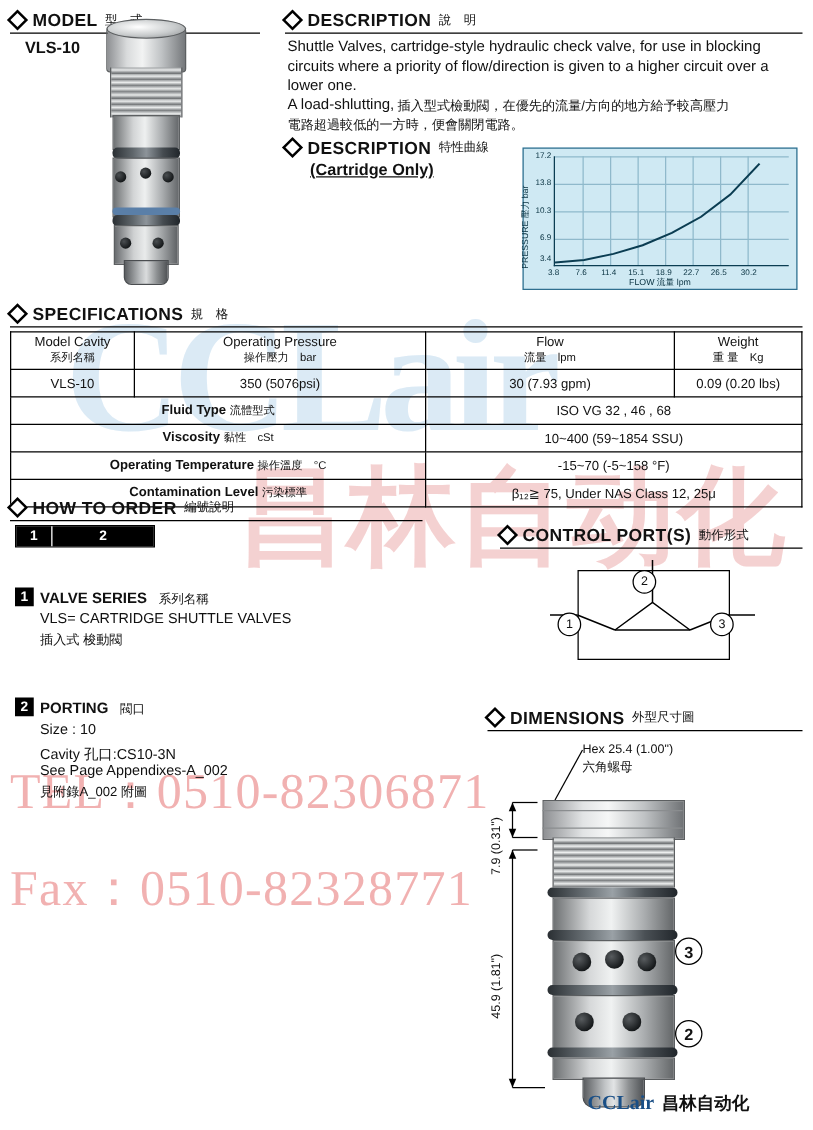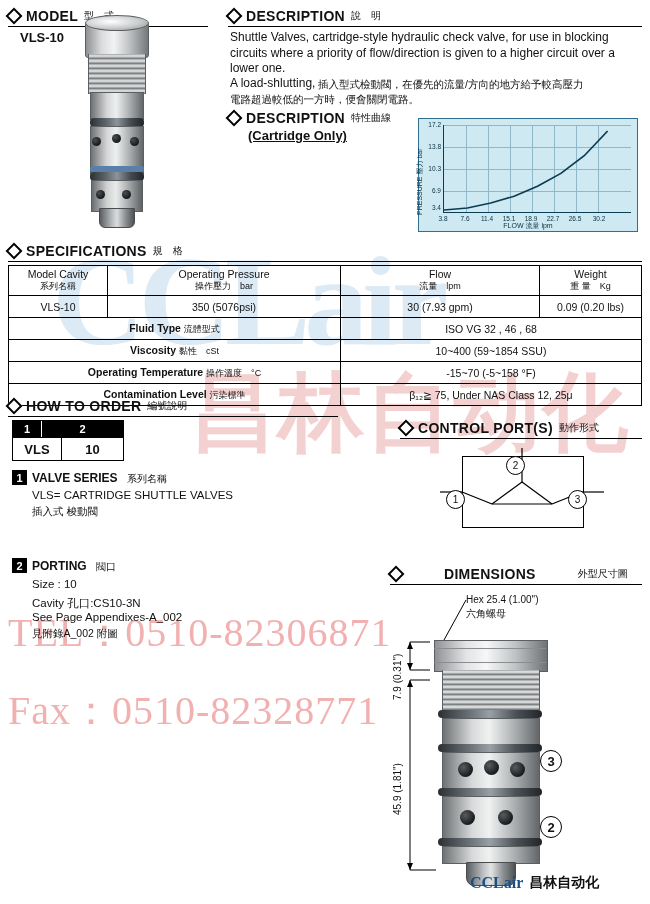--- a/index.html
+++ b/index.html
@@ -141,21 +141,21 @@
   #cport-rule{left:400px;top:438px;width:242px;}
   .cpbox{position:absolute;left:440px;top:446px;width:164px;height:92px;}
   .cp-rect{position:absolute;left:22px;top:10px;width:120px;height:70px;border:1px solid #000;}
   .circ{position:absolute;width:17px;height:17px;border:1px solid #000;border-radius:50%;
     background:#fff;display:flex;align-items:center;justify-content:center;font-size:10px;}
 
   
   .porting-txt{position:absolute;font-size:11.5px;}
 
   
-  #dim-head{left:390px;top:566px;gap:36px;}
+  #dim-head{left:390px;top:566px;}
   #dim-rule{left:390px;top:584px;width:252px;}
   .dimnote{position:absolute;font-size:10px;}
 
   .valve2{position:absolute;left:426px;top:640px;width:128px;height:238px;}
   .v2{position:absolute;left:0;}
   .v2hex{left:8px;top:0;width:112px;height:30px;
      background:linear-gradient(90deg,#8f9194 0%,#e2e4e5 28%,#f6f7f7 46%,#bfc2c4 72%,#6f7275 100%);
      border:1px solid #5c5f61;}
   .v2hexline{position:absolute;left:8px;width:112px;height:1px;background:#8a8d8f;}
   .v2thread{left:16px;top:30px;width:96px;height:40px;
@@ -341,24 +341,20 @@
     <span class="sec-title">HOW TO  ORDER</span>
     <span class="sec-cn">編號說明</span>
   </div>
   <div class="rule" id="order-rule"></div>
 
   <div class="ordbox">
     <div class="r1">
       <div class="numcell">1</div>
       <div class="numcell2">2</div>
     </div>
-    <div class="r2">
-      <div class="valcell">VLS</div>
-      <div class="valcell2">10</div>
-    </div>
   </div>
 
   <div class="stepnum" style="left:12px;top:470px;">1</div>
   <div class="steptitle" style="left:32px;top:471px;">
     <span>VALVE SERIES</span>
     <span class="sec-cn">系列名稱</span>
   </div>
   <div class="steptxt" style="left:32px;top:489px;">VLS= CARTRIDGE  SHUTTLE VALVES</div>
   <div class="steptxt" style="left:32px;top:505px;font-size:10.5px;">插入式 梭動閥</div>
 

